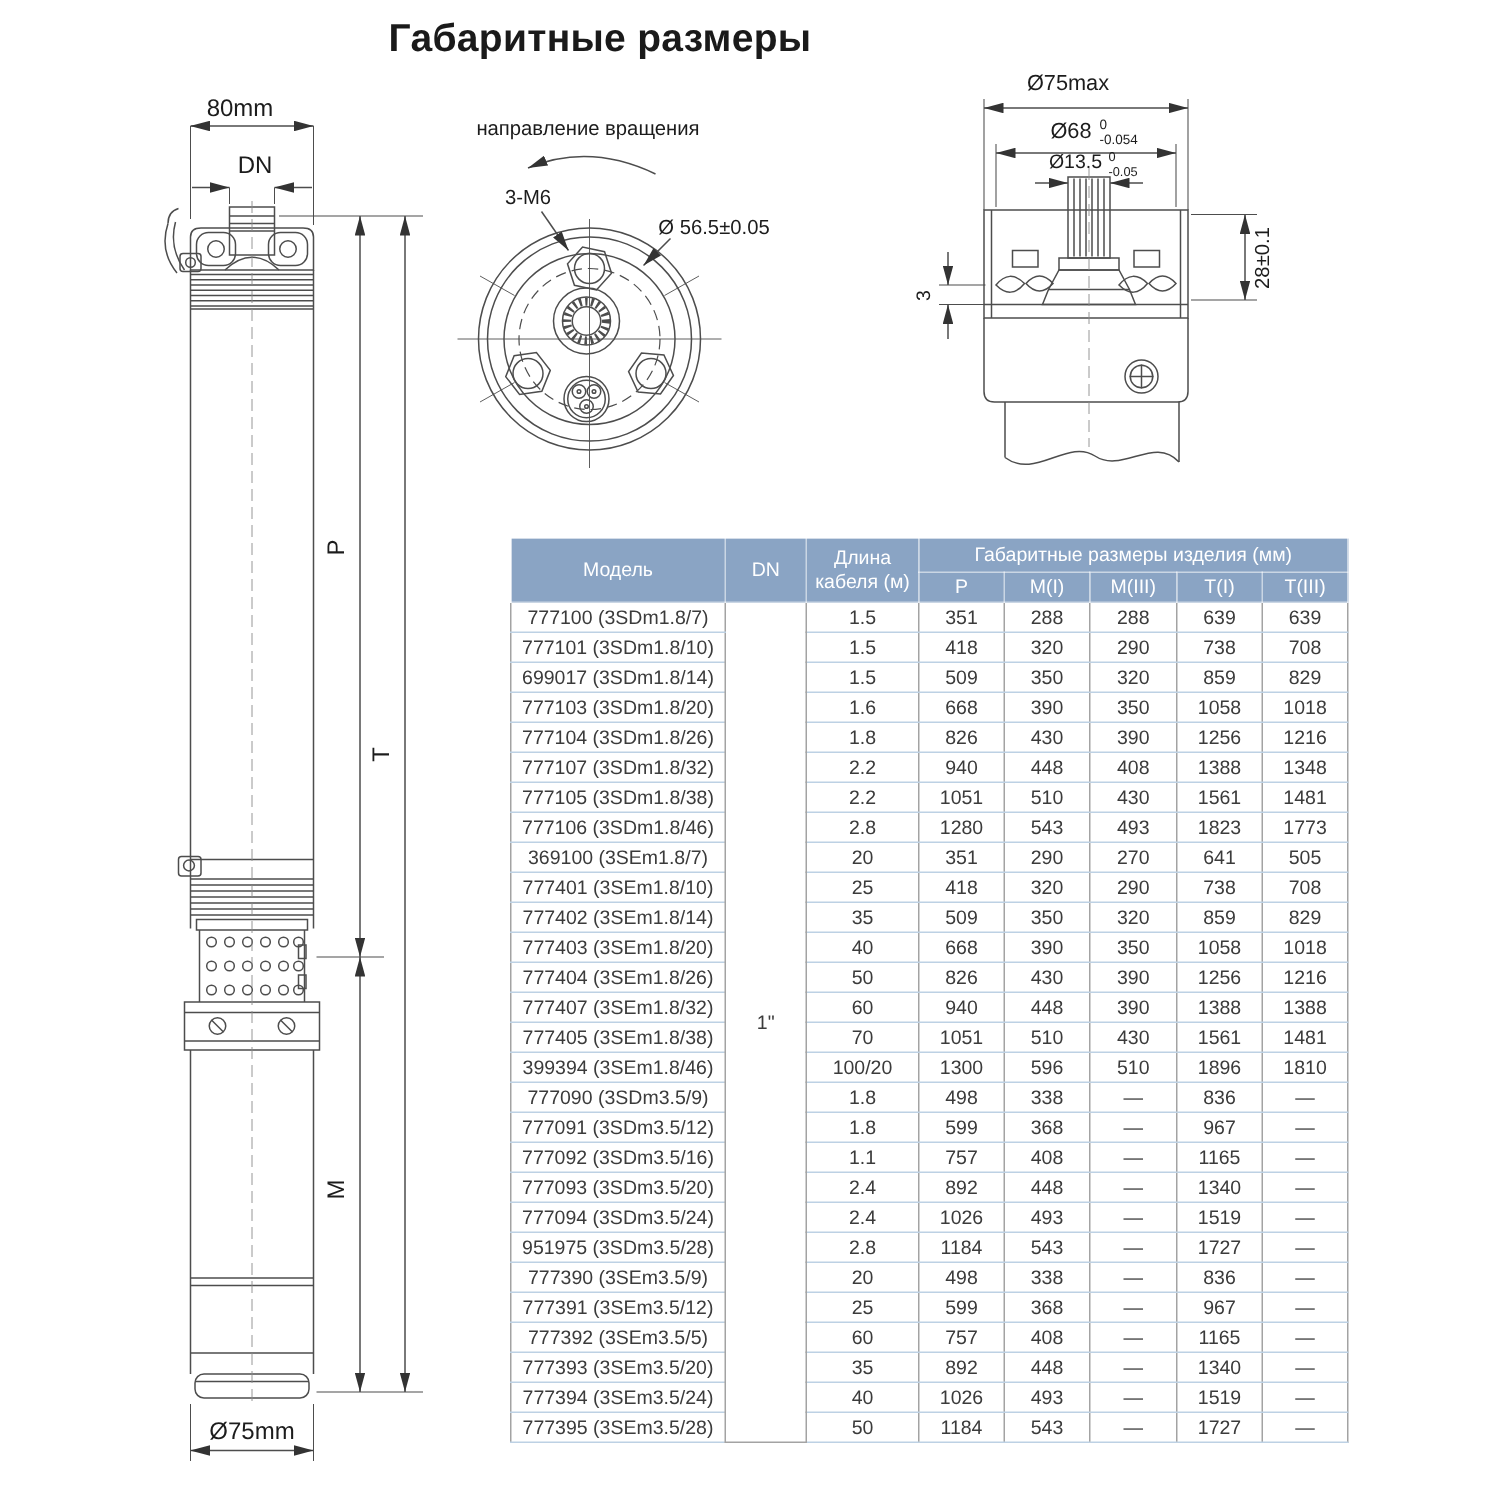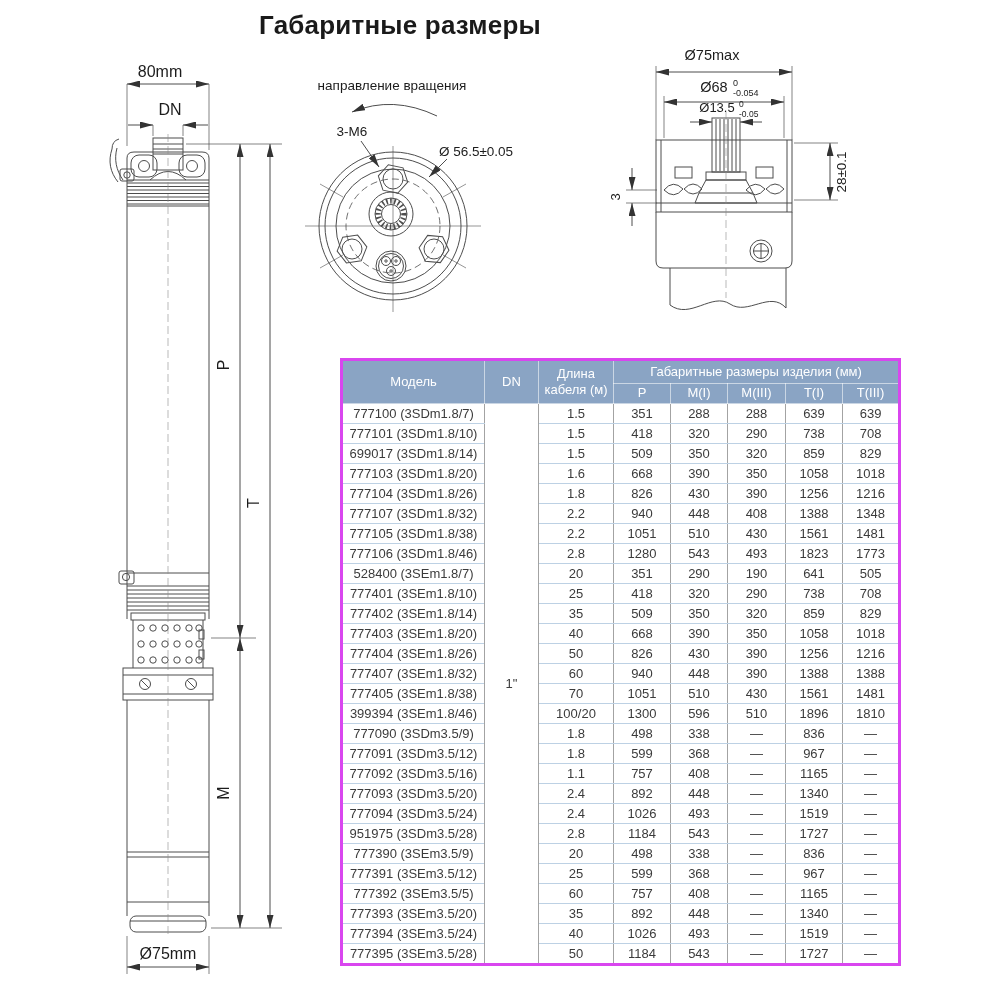--- a/index.html
+++ b/index.html
@@ -9,21 +9,21 @@
     overflow:hidden;
   }
   .page-title{
     position:absolute;top:10px;left:0;width:800px;text-align:center;
     font-size:26px;font-weight:600;color:#1a1a1a;margin:0;letter-spacing:0.2px;
   }
   svg.drawings{position:absolute;left:0;top:0;}
   table.dims{
     position:absolute;left:340px;top:358px;width:558px;
     border-collapse:collapse;table-layout:fixed;
-    font-size:13px;color:#3b3b3b;border:3px solid #d946ef;
+    font-size:13px;color:#3b3b3b;border:1px solid #d946ef;
   }
   table.dims th{
     background:#8aa4c4;color:#ffffff;font-weight:400;font-size:13px;
     border:1px solid rgba(255,255,255,0.55);padding:0;line-height:1.25;
   }
   table.dims thead tr.main-hdr th{height:22px;}
   table.dims thead tr.sub-hdr th{height:19px;}
   table.dims td{
     border-right:1px solid #a3a3a3;border-left:1px solid #a3a3a3;
     border-bottom:1px solid #bdd1e4;
@@ -392,25 +392,25 @@
       <tr>
         <td>777106 (3SDm1.8/46)</td>
         <td>2.8</td>
         <td>1280</td>
         <td>543</td>
         <td>493</td>
         <td>1823</td>
         <td>1773</td>
       </tr>
       <tr>
-        <td>528400 (3SEm1.8/7)</td>
+        <td>369100 (3SEm1.8/7)</td>
         <td>20</td>
         <td>351</td>
         <td>290</td>
-        <td>190</td>
+        <td>270</td>
         <td>641</td>
         <td>505</td>
       </tr>
       <tr>
         <td>777401 (3SEm1.8/10)</td>
         <td>25</td>
         <td>418</td>
         <td>320</td>
         <td>290</td>
         <td>738</td>

